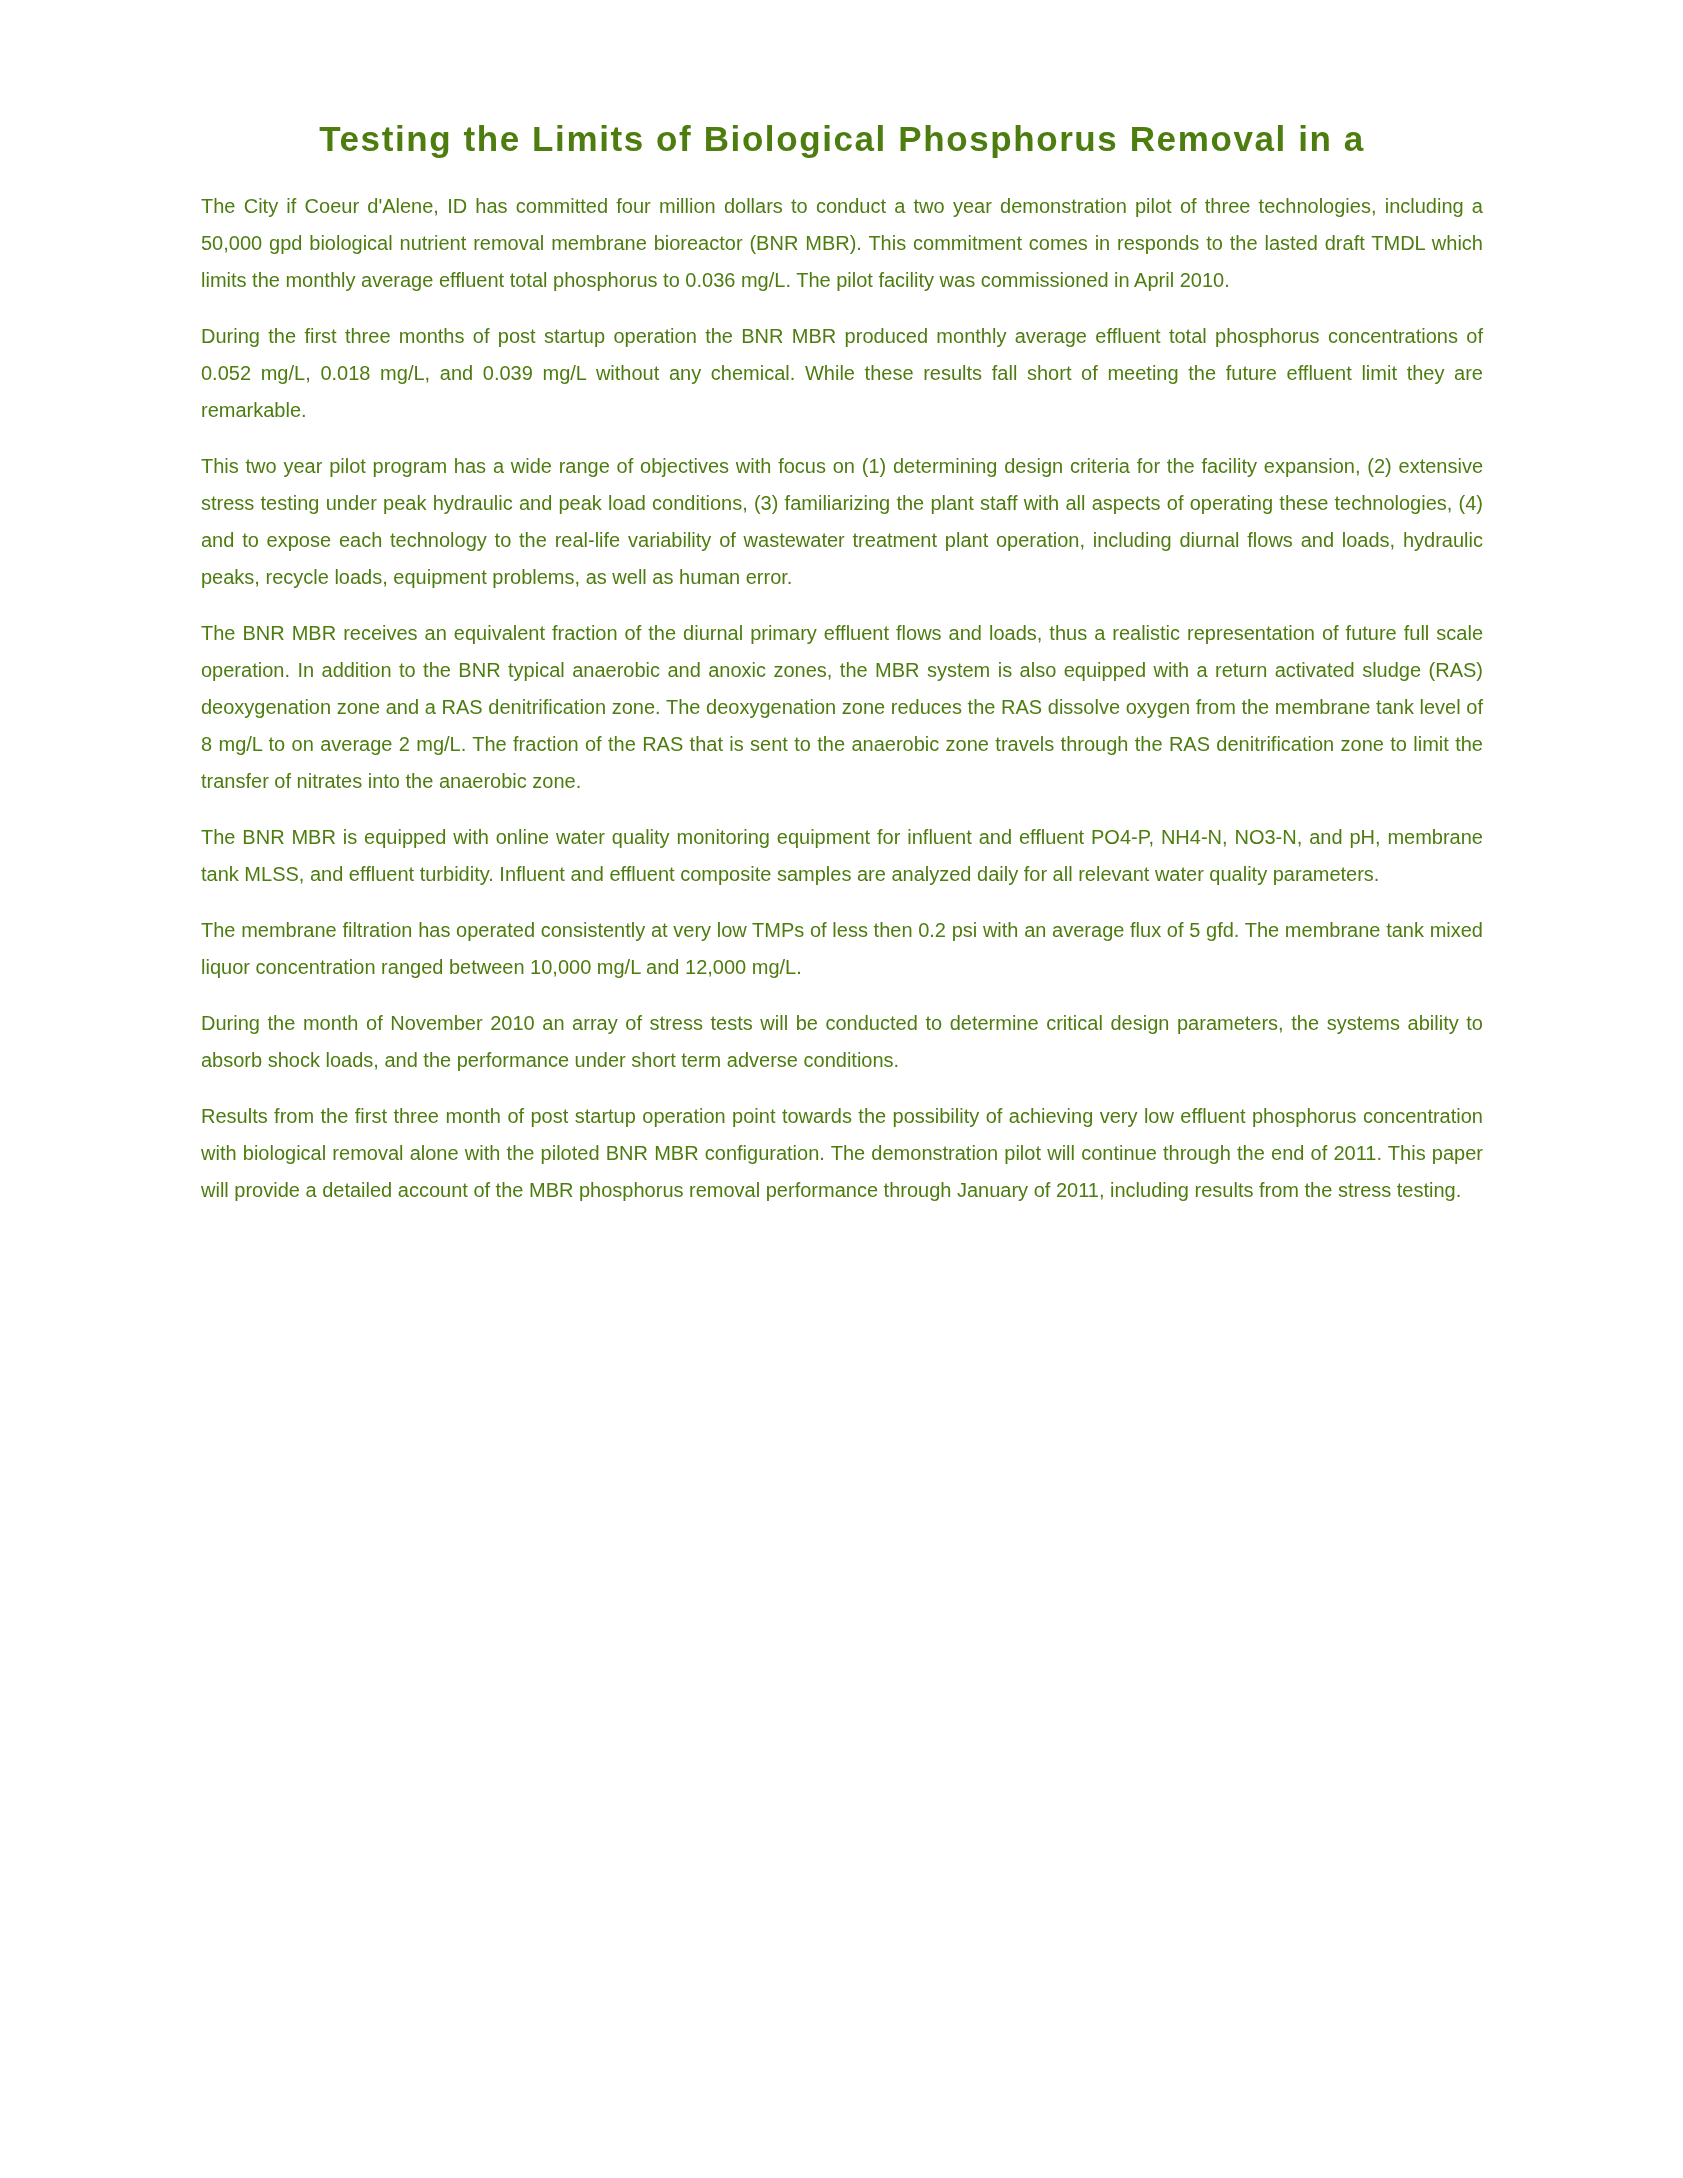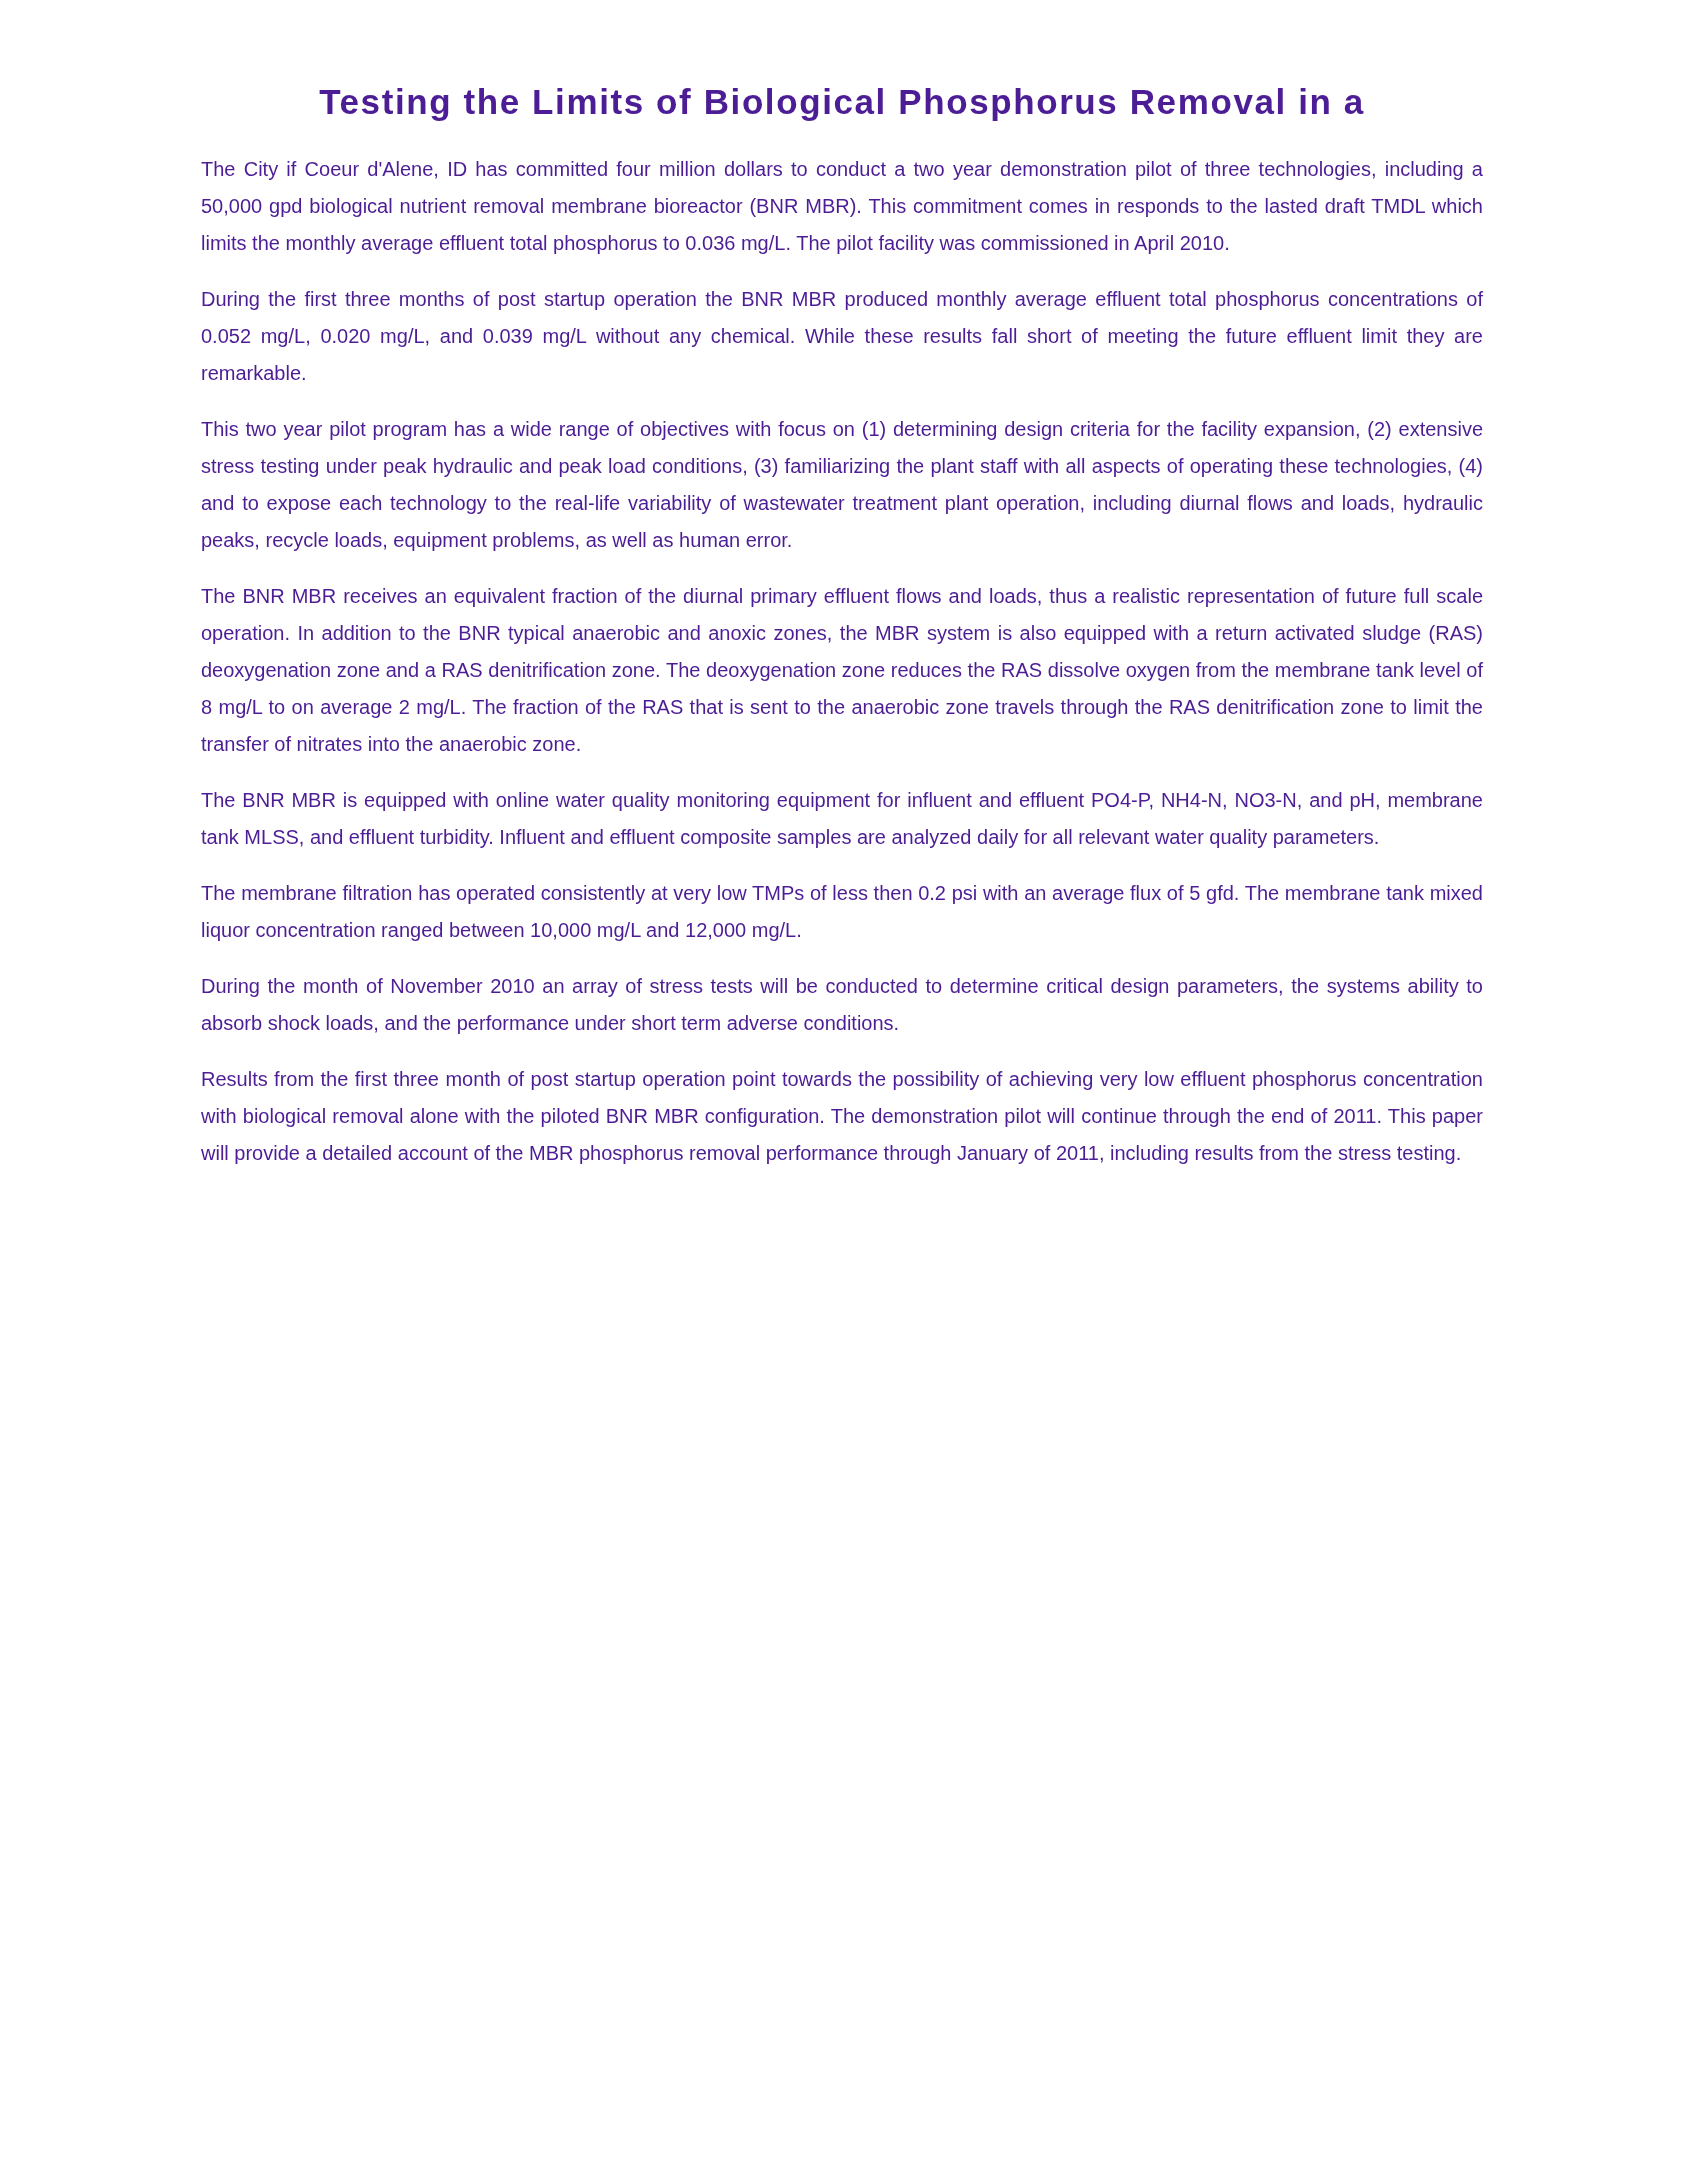--- a/index.html
+++ b/index.html
@@ -5,23 +5,23 @@
   html, body {
     margin: 0;
     padding: 0;
     background: #ffffff;
   }
   .page {
     position: relative;
     width: 1683px;
     height: 1542px;
     background: #ffffff;
-    color: #4c1d95;
+    color: #4d7c0f;
     box-sizing: border-box;
-    padding: 80px 200px 0 201px;
+    padding: 117px 200px 0 201px;
     font-family: "Liberation Sans", "DejaVu Sans", sans-serif;
     overflow: hidden;
   }
   .title {
     margin: 0 0 14px 0;
     font-size: 35px;
     line-height: 44px;
     font-weight: bold;
     letter-spacing: 1.6px;
     text-align: center;
@@ -54,21 +54,21 @@
 
   <h1 class="title">
     <span class="line">Testing the Limits of Biological Phosphorus Removal in a</span>
   </h1>
 
   <div class="authors">
   </div>
 
   <div class="abstract">
     <p>The City if Coeur d'Alene, ID has committed four million dollars to conduct a two year demonstration pilot of three technologies, including a 50,000 gpd biological nutrient removal membrane bioreactor (BNR MBR).  This commitment comes in responds to the lasted draft TMDL which limits the monthly average effluent total phosphorus to 0.036 mg/L. The pilot facility was commissioned in April 2010.</p>
-    <p>During the first three months of post startup operation the BNR MBR produced monthly average effluent total phosphorus concentrations of 0.052 mg/L, 0.020 mg/L, and 0.039 mg/L without any chemical. While these results fall short of meeting the future effluent limit they are remarkable.</p>
+    <p>During the first three months of post startup operation the BNR MBR produced monthly average effluent total phosphorus concentrations of 0.052 mg/L, 0.018 mg/L, and 0.039 mg/L without any chemical. While these results fall short of meeting the future effluent limit they are remarkable.</p>
     <p>This two year pilot program has a wide range of objectives with focus on (1) determining design criteria for the facility expansion, (2) extensive stress testing under peak hydraulic and peak load conditions, (3) familiarizing the plant staff with all aspects of operating these technologies, (4) and to expose each technology to the real-life variability of wastewater treatment plant operation, including diurnal flows and loads, hydraulic peaks, recycle loads, equipment problems, as well as human error.</p>
     <p>The BNR MBR receives an equivalent fraction of the diurnal primary effluent flows and loads, thus a realistic representation of future full scale operation. In addition to the BNR typical anaerobic and anoxic zones, the MBR system is also equipped with a return activated sludge (RAS) deoxygenation zone and a RAS denitrification zone. The deoxygenation zone reduces the RAS dissolve oxygen from the membrane tank level of 8 mg/L to on average 2 mg/L. The fraction of the RAS that is sent to the anaerobic zone travels through the RAS denitrification zone to limit the transfer of nitrates into the anaerobic zone.</p>
     <p>The BNR MBR is equipped with online water quality monitoring equipment for influent and effluent PO4-P, NH4-N, NO3-N, and pH, membrane tank MLSS, and effluent turbidity. Influent and effluent composite samples are analyzed daily for all relevant water quality parameters.</p>
     <p>The membrane filtration has operated consistently at very low TMPs of less then 0.2 psi with an average flux of 5 gfd. The membrane tank mixed liquor concentration ranged between 10,000 mg/L and 12,000 mg/L.</p>
     <p>During the month of November 2010 an array of stress tests will be conducted to determine critical design parameters, the systems ability to absorb shock loads, and the performance under short term adverse conditions.</p>
     <p>Results from the first three month of post startup operation point towards the possibility of achieving very low effluent phosphorus concentration with biological removal alone with the piloted BNR MBR configuration. The demonstration pilot will continue through the end of 2011. This paper will provide a detailed account of the MBR phosphorus removal performance through January of 2011, including results from the stress testing.</p>
   </div>
 
 </div>
 

